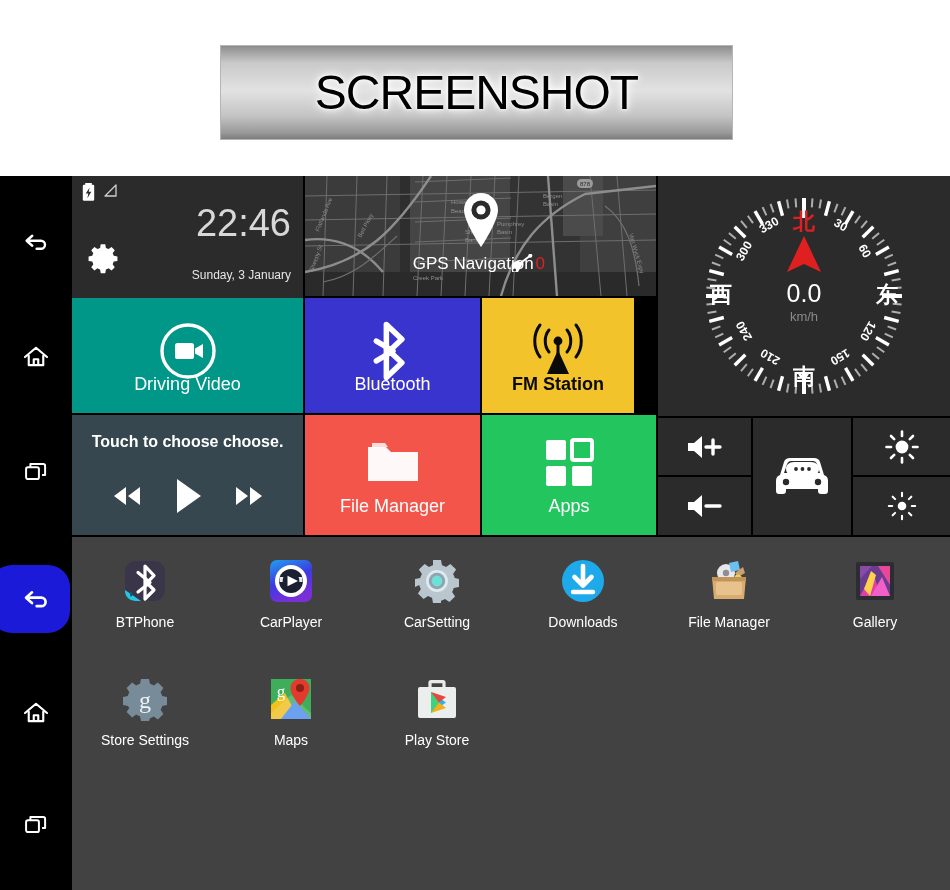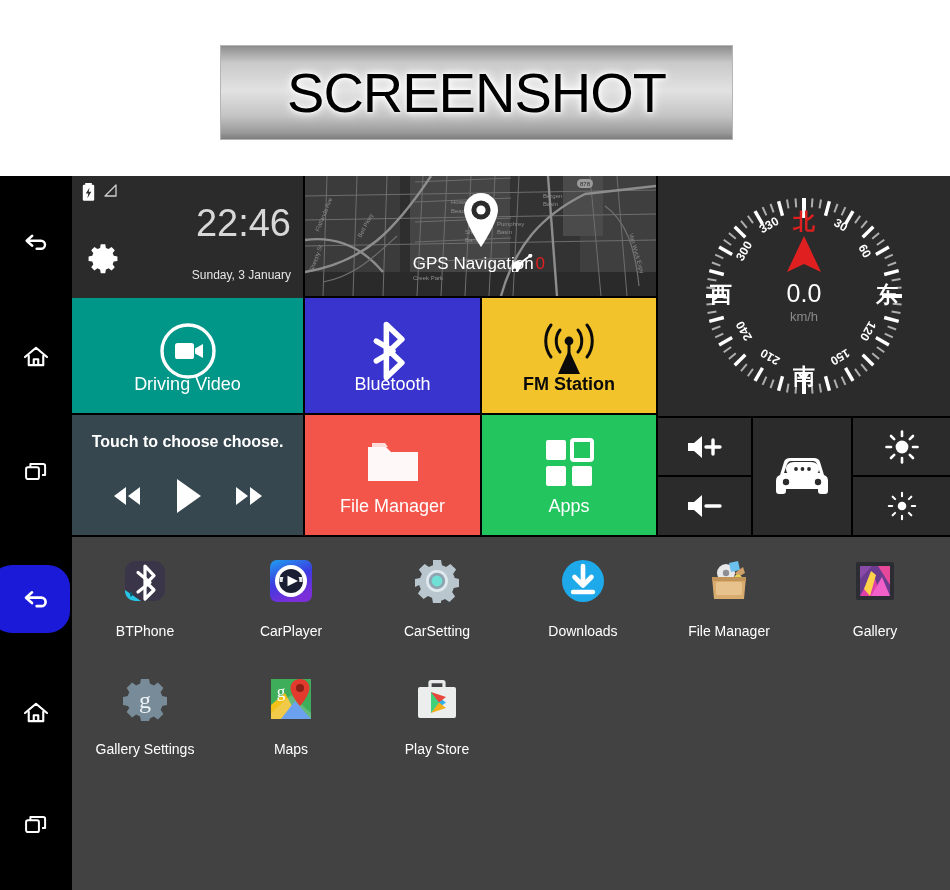--- a/index.html
+++ b/index.html
@@ -12,21 +12,21 @@
 
   
   #banner-area { position: absolute; left: 0; top: 0; width: 950px; height: 176px; background: #ffffff; }
   #banner {
     position: absolute; left: 220px; top: 45px; width: 513px; height: 95px;
     background: linear-gradient(to bottom, #8d8d8d 0%, #c9c9c9 18%, #e2e2e2 48%, #c4c4c4 75%, #9a9a9a 93%, #7d7d7d 100%);
     border: 1px solid #b5b5b5;
     display: flex; align-items: center; justify-content: center;
   }
   #banner-text {
-    font-size: 56px; font-weight: 400; color: #000; letter-spacing: -1px;
+    font-size: 48px; font-weight: 400; color: #000; letter-spacing: -1px;
     font-family: "Liberation Sans", sans-serif;
     text-shadow: 0 0 6px #ffffff, 0 0 12px #ffffff, 0 0 3px #ffffff;
     line-height: 1;
   }
 
   
   #device { position: absolute; left: 0; top: 176px; width: 950px; height: 714px; background: #000; }
 
   
   #sidebar { position: absolute; left: 0; top: 0; width: 72px; height: 714px; background: #000; }
@@ -73,21 +73,21 @@
   .cdir { position: absolute; color: #fff; font-size: 22px; font-weight: 700; font-family: "DejaVu Sans", sans-serif; }
   #cdir-n { left: 50%; top: 31px; transform: translateX(-50%); color: #e02020; }
   #cdir-s { left: 50%; bottom: 24px; transform: translateX(-50%); }
   #cdir-e { right: 52px; top: 104px; }
   #cdir-w { left: 52px; top: 104px; }
   .cdeg { position: absolute; color: #fff; font-size: 12px; font-weight: 700; }
 
   
   #t-driving { left: 0; top: 122px; width: 231px; height: 115px; background: #009688; }
   #t-bt      { left: 233px; top: 122px; width: 175px; height: 115px; background: #3a34cf; }
-  #t-fm      { left: 410px; top: 122px; width: 174px; height: 115px; background: #f3c32c; }
+  #t-fm      { left: 410px; top: 122px; width: 152px; height: 115px; background: #f3c32c; }
   .tile-label { position: absolute; left: 0; right: 0; bottom: 18px; text-align: center; color: #fff; font-size: 18px; font-weight: 400; margin-top: 9px; }
   .tile-label.dark { color: #0a0a0a; font-weight: 600; }
   .tile-icon { position: absolute; left: 50%; top: 22px; transform: translateX(-50%); }
 
   
   #t-music { left: 0; top: 239px; width: 231px; height: 120px; background: #37474f; }
   #music-title { position: absolute; left: 0; right: 0; top: 18px; text-align: center; color: #fff; font-size: 16px; font-weight: 700; }
   #music-ctrls { position: absolute; left: 0; right: 0; top: 62px; display: flex; align-items: center; justify-content: space-around; padding: 0 24px; }
   #t-file { left: 233px; top: 239px; width: 175px; height: 120px; background: #f4554a; }
   #t-apps { left: 410px; top: 239px; width: 174px; height: 120px; background: #22c55e; }
@@ -98,21 +98,21 @@
   #ctl-voldn   { left: 586px; top: 301px; width: 93px; height: 58px; }
   #ctl-car     { left: 681px; top: 242px; width: 98px; height: 117px; }
   #ctl-brup    { left: 781px; top: 242px; width: 97px; height: 57px; }
   #ctl-brdn    { left: 781px; top: 301px; width: 97px; height: 58px; }
 
   
   #drawer { position: absolute; left: 0; top: 361px; width: 878px; height: 353px; background: #424242; }
   .app-grid { position: absolute; left: 0; top: 8px; width: 878px; display: flex; flex-wrap: wrap; }
   .app-cell { width: 146px; height: 118px; display: flex; flex-direction: column; align-items: center; justify-content: flex-start; padding-top: 12px; }
   .app-icon { width: 48px; height: 48px; display: block; }
-  .app-label { margin-top: 18px; color: #fff; font-size: 14px; font-weight: 400; text-align: center; white-space: nowrap; }
+  .app-label { margin-top: 9px; color: #fff; font-size: 14px; font-weight: 400; text-align: center; white-space: nowrap; }
 </style>
 </head>
 <body>
 
 <div id="banner-area">
   <div id="banner">
     <span id="banner-text">SCREENSHOT</span>
   </div>
 </div>
 
@@ -557,21 +557,21 @@
             <path d="M9 9 L21 9 L9 22 Z" fill="#8a4aa8"></path>
           </svg>
           <div class="app-label">Gallery</div>
         </div>
 
         <div class="app-cell">
           <svg class="app-icon" viewBox="0 0 48 48">
             <path fill="#778b99" d="M20 4h8l1 4.8a16 16 0 0 1 3.8 1.6l4.1-2.8 5.5 5.5-2.8 4.1c.7 1.2 1.25 2.45 1.6 3.8L46 22v8l-4.8 1a16 16 0 0 1-1.6 3.8l2.8 4.1-5.5 5.5-4.1-2.8a16 16 0 0 1-3.8 1.6L28 46h-8l-1-4.8a16 16 0 0 1-3.8-1.6l-4.1 2.8-5.5-5.5 2.8-4.1A16 16 0 0 1 6.8 31L2 30v-8l4.8-1c.35-1.35.9-2.6 1.6-3.8L5.6 13.1l5.5-5.5 4.1 2.8A16 16 0 0 1 19 8.8z"></path>
             <text x="24" y="33" text-anchor="middle" font-size="24" font-family="Liberation Serif, serif" fill="#eef3f6">g</text>
           </svg>
-          <div class="app-label">Gallery Settings</div>
+          <div class="app-label">Store Settings</div>
         </div>
 
         <div class="app-cell">
           <svg class="app-icon" viewBox="0 0 48 48">
             <rect x="4" y="4" width="40" height="40" fill="#3fae5a"></rect>
             <path d="M4 30 L18 18 L32 44 L4 44 Z" fill="#f2c21a"></path>
             <path d="M14 44 L28 26 L44 44 Z" fill="#4a8df0"></path>
             <path d="M4 38 L24 20 L44 38 L44 44 L4 44 Z" fill="#e9eaec" opacity="0.22"></path>
             <text x="14" y="22" text-anchor="middle" font-size="17" font-family="Liberation Serif, serif" fill="#ffffff">g</text>
             <path d="M33 4 C27.5 4 23.5 8 23.5 13 C23.5 20 33 31 33 31 C33 31 42.5 20 42.5 13 C42.5 8 38.5 4 33 4 Z" fill="#e23b2e"></path>

